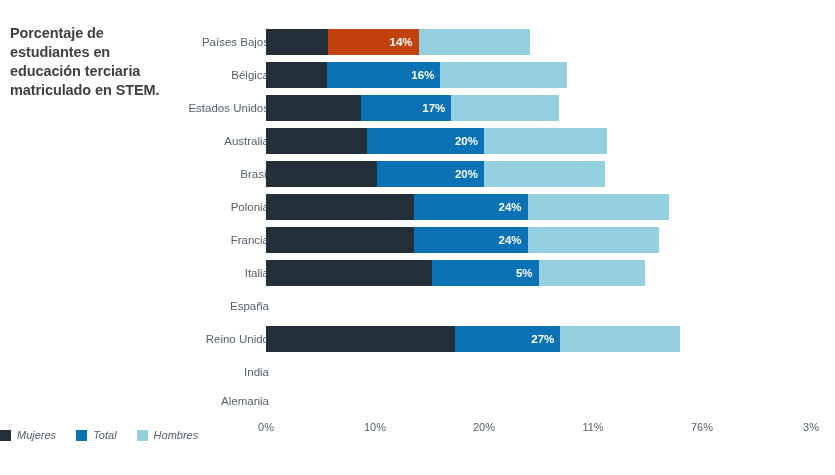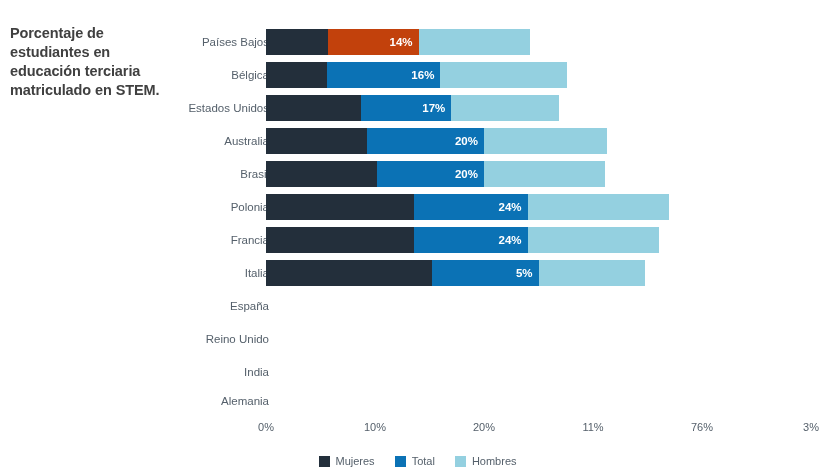--- a/index.html
+++ b/index.html
@@ -102,26 +102,26 @@
     font-size: 11px;
     color: #55606b;
     transform: translateX(-50%);
     white-space: nowrap;
   }
 
   
   #legend {
     position: absolute;
     left: 0;
-    top: 455px;
+    top: 429px;
     width: 835px;
     display: flex;
-    justify-content: center;
     align-items: center;
     gap: 20px;
+    font-style: italic;
   }
   .legend-item {
     display: flex;
     align-items: center;
     gap: 6px;
   }
   .legend-swatch {
     width: 11px;
     height: 11px;
     display: inline-block;
@@ -220,20 +220,27 @@
             <span class="seg-value">5%</span>
           </div>
           <div class="seg seg-women" style="width: 165.68px; background: rgb(35, 47, 59);"></div>
         </div>
       </div>
       <div class="bar-row" style="top: 293px;">
         <div class="cat-label">España</div>
       </div>
       <div class="bar-row" style="top: 326px;">
         <div class="cat-label">Reino Unido</div>
+        <div class="bar-track">
+          <div class="seg seg-men" style="left: 0px; width: 414.2px; background: rgb(148, 208, 224);"></div>
+          <div class="seg seg-total" style="left: 0px; width: 294.3px; background: rgb(11, 114, 181);">
+            <span class="seg-value">27%</span>
+          </div>
+          <div class="seg seg-women" style="width: 188.57px; background: rgb(35, 47, 59);"></div>
+        </div>
       </div>
       <div class="bar-row" style="top: 359px;">
         <div class="cat-label">India</div>
       </div>
       <div class="bar-row" style="top: 388px;">
         <div class="cat-label">Alemania</div>
       </div>
     </div>
 
   <div id="axis">

